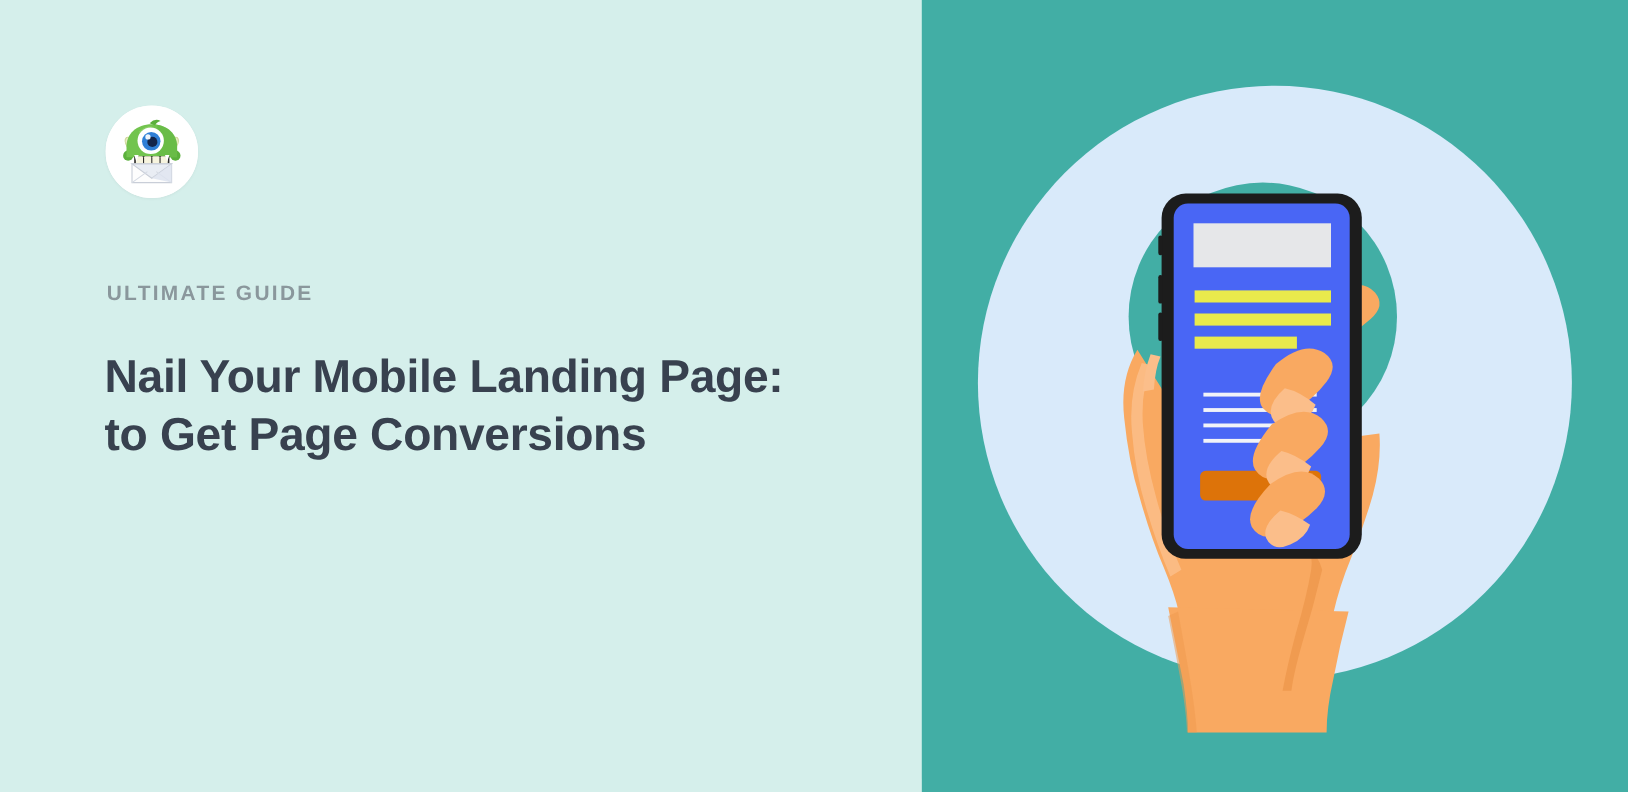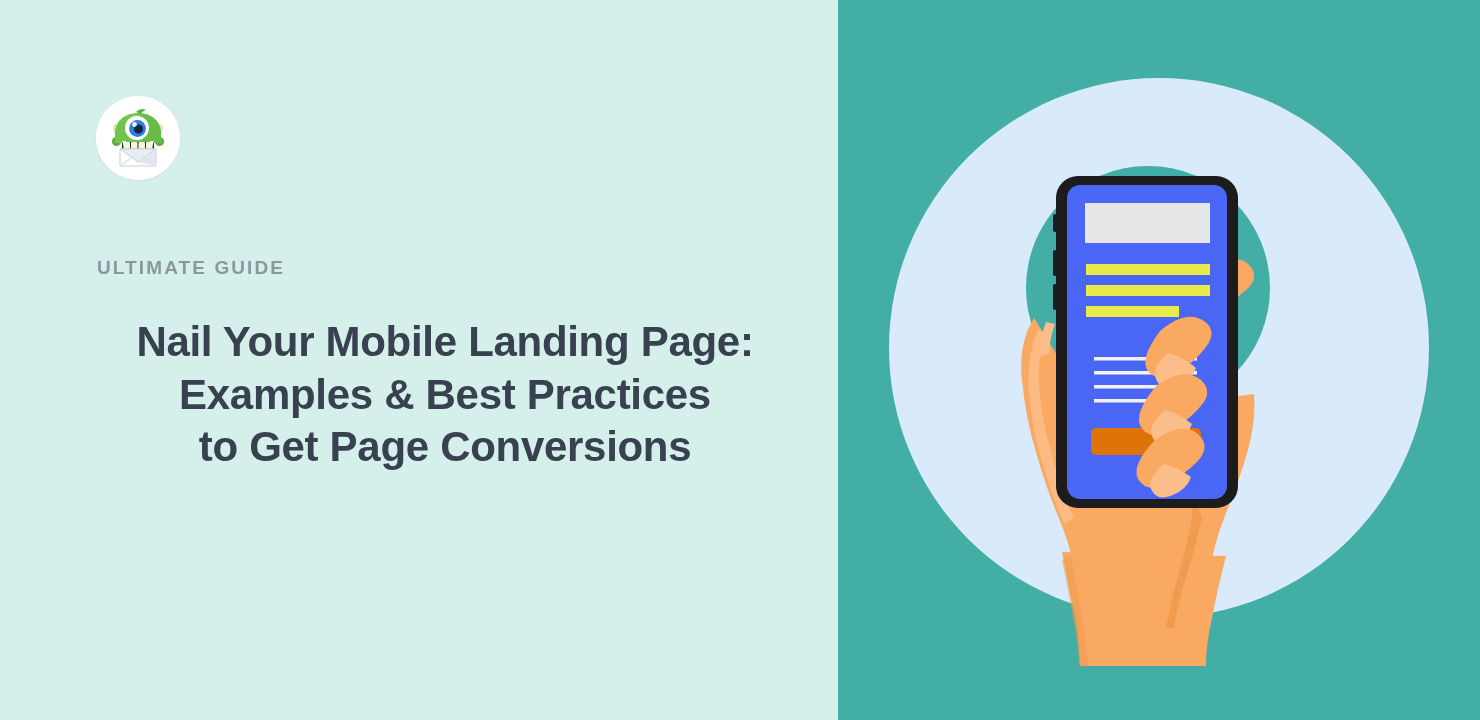--- a/index.html
+++ b/index.html
@@ -45,21 +45,20 @@
 
   .headline {
     position:absolute;
     left:95px; top:316px;
     width:700px;
     font-size:42px;
     font-weight:bold;
     line-height:1.25;
     letter-spacing:-0.3px;
     color:#38414f;
-    text-align:center;
   }
   .headline .hl-line { display:block; white-space:nowrap; }
 
   
   .right-panel {
     position:relative;
     width:642px; height:720px;
     background:#42aea5;
     flex:0 0 642px;
     overflow:hidden;
@@ -113,21 +112,20 @@
         <path d="M24 53 h36 l-18 13 z" fill="#e9edf4" stroke="#c9ced8" stroke-width="1"></path>
         <path d="M24 70 l14 -10 M60 70 l-14 -10" stroke="#d5dae3" stroke-width="1" fill="none"></path>
         <path d="M42 66 l18 -13 v17 z" fill="#dde3ee" opacity=".85"></path>
       </svg>
     </div>
 
     <div class="eyebrow">ULTIMATE GUIDE</div>
 
     <h1 class="headline">
       <span class="hl-line">Nail Your Mobile Landing Page:</span>
-      <span class="hl-line">Examples &amp; Best Practices</span>
       <span class="hl-line">to Get Page Conversions</span>
     </h1>
   </div>
 
   <div class="right-panel">
     <svg width="642" height="720" viewBox="0 0 642 720" xmlns="http://www.w3.org/2000/svg">
       <defs>
         <clipPath id="clip-circle">
           <circle cx="321" cy="348" r="270"></circle>
         </clipPath>

